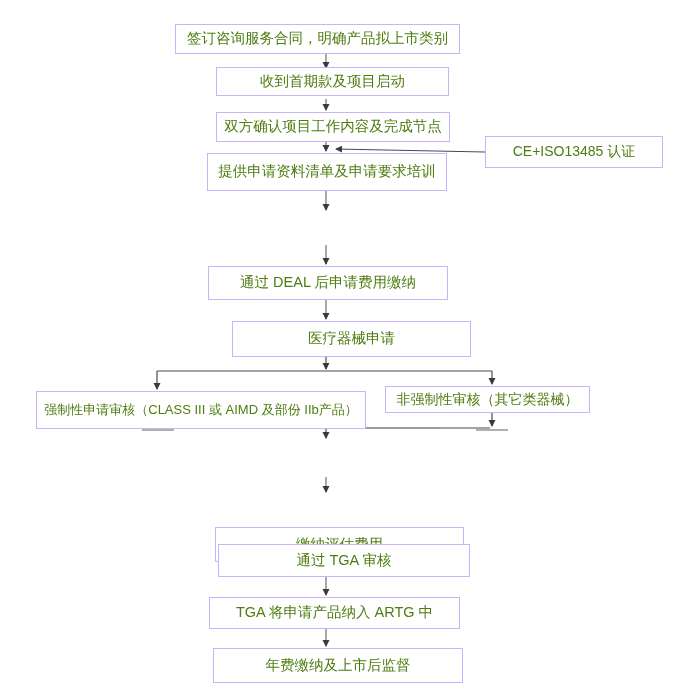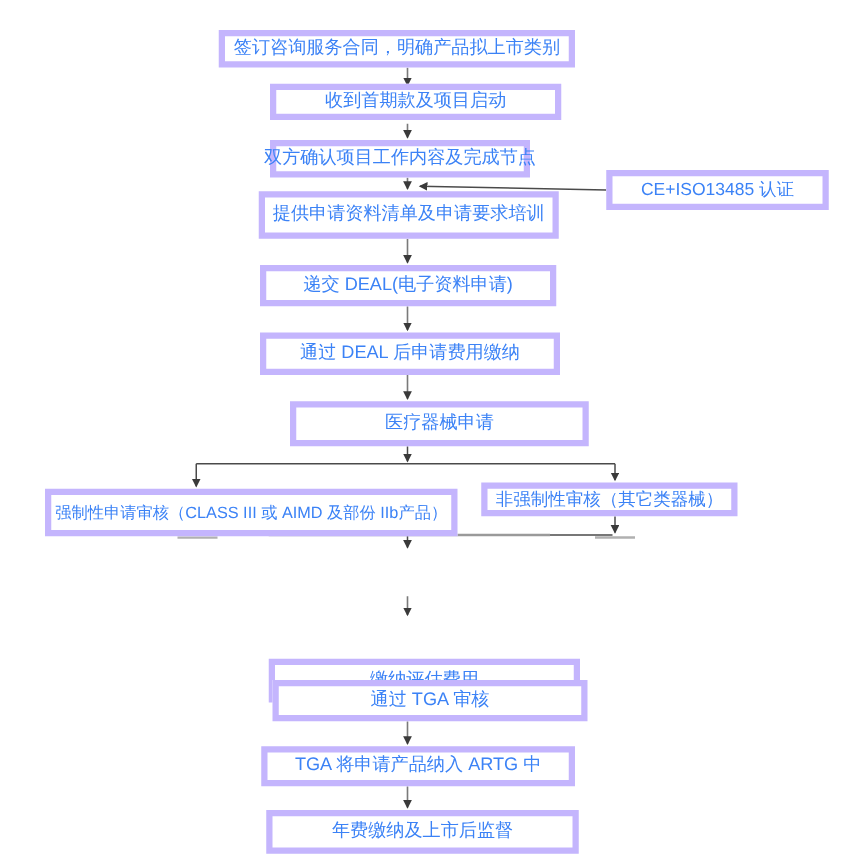--- a/index.html
+++ b/index.html
@@ -18,34 +18,34 @@
   .connectors {
     position: absolute;
     left: 0;
     top: 0;
     width: 676px;
     height: 691px;
   }
   .node {
     position: absolute;
     box-sizing: border-box;
-    border: 5px solid #c4b5fd;
+    border: 1px solid #c4b5fd;
     background: #ffffff;
-    color: #3b82f6;
+    color: #4d7c0f;
     display: flex;
     align-items: center;
     justify-content: center;
     text-align: center;
     font-size: 14.5px;
     line-height: 1.1;
     white-space: nowrap;
   }
   .n1    { left: 175px; top: 24px;  width: 285px; height: 30px; }
   .n2    { left: 216px; top: 67px;  width: 233px; height: 29px; }
-  .n3    { left: 216px; top: 112px; width: 208px; height: 30px; }
+  .n3    { left: 216px; top: 112px; width: 234px; height: 30px; }
   .n4    { left: 207px; top: 153px; width: 240px; height: 38px; }
   .n5    { left: 208px; top: 212px; width: 237px; height: 33px; }
   .n6    { left: 208px; top: 266px; width: 240px; height: 34px; }
   .n7    { left: 208px; top: 321px; width: 239px; height: 36px; margin-left: 24px; }
   .n8    { left: 36px;  top: 391px; width: 330px; height: 38px; font-size: 13px; }
   .n9    { left: 385px; top: 386px; width: 205px; height: 27px; font-size: 14px; }
   .n10   { left: 215px; top: 440px; width: 249px; height: 37px; }
   .n11   { left: 215px; top: 494px; width: 249px; height: 35px; margin-top: 33px; }
   .n12   { left: 218px; top: 544px; width: 252px; height: 33px; }
   .n13   { left: 209px; top: 597px; width: 251px; height: 32px; }
@@ -90,21 +90,20 @@
     <line x1="326" y1="529" x2="326" y2="542" stroke="#7a7a7a" stroke-width="1.3" marker-end="url(#ah)"></line>
     <line x1="326" y1="577" x2="326" y2="595" stroke="#7a7a7a" stroke-width="1.3" marker-end="url(#ah)"></line>
     <line x1="326" y1="629" x2="326" y2="646" stroke="#7a7a7a" stroke-width="1.3" marker-end="url(#ah)"></line>
   </svg>
 
   <div class="node n1">签订咨询服务合同，明确产品拟上市类别</div>
   <div class="node n2">收到首期款及项目启动</div>
   <div class="node n3">双方确认项目工作内容及完成节点</div>
   <div class="node nside">CE+ISO13485 认证</div>
   <div class="node n4">提供申请资料清单及申请要求培训</div>
-  <div class="node n5">递交 DEAL(电子资料申请)</div>
   <div class="node n6">通过 DEAL 后申请费用缴纳</div>
   <div class="node n7">医疗器械申请</div>
   <div class="node n8">强制性申请审核（CLASS III 或 AIMD 及部份 IIb产品）</div>
   <div class="node n9">非强制性审核（其它类器械）</div>
   <div class="node n11">缴纳评估费用</div>
   <div class="node n12">通过 TGA 审核</div>
   <div class="node n13">TGA 将申请产品纳入 ARTG 中</div>
   <div class="node n14">年费缴纳及上市后监督</div>
 
 </div>

